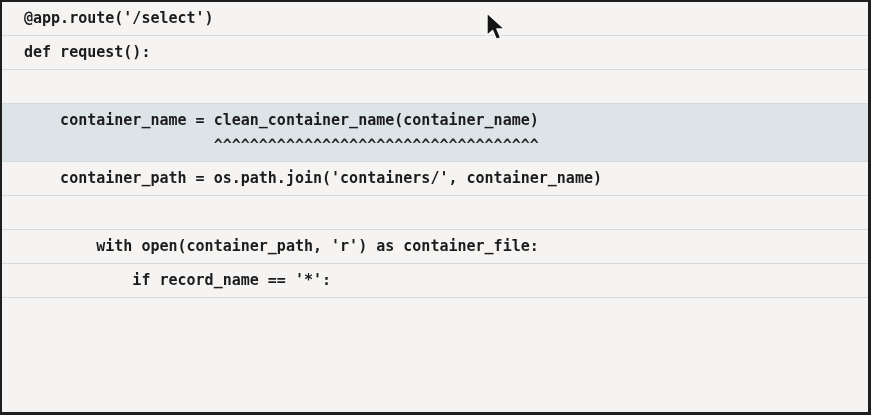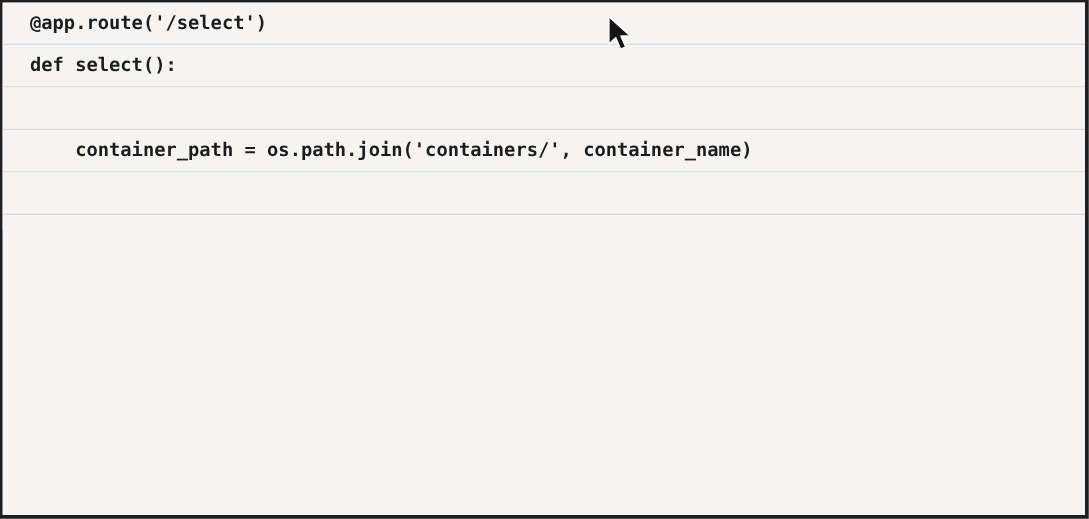--- a/index.html
+++ b/index.html
@@ -62,40 +62,50 @@
 <body>
 
 <div class="frame">
   <div class="code-view">
 
     <div class="row">
       <pre class="code-text">@app.route('/select')</pre>
     </div>
 
     <div class="row">
-      <pre class="code-text">def select():</pre>
+      <pre class="code-text">def request():</pre>
     </div>
 
 
 
     <div class="row">
       <pre class="code-text"></pre>
     </div>
 
+    <div class="row highlight">
+      <pre class="code-text">    container_name = clean_container_name(container_name)</pre>
+      <pre class="code-annotation">                     ^^^^^^^^^^^^^^^^^^^^^^^^^^^^^^^^^^^^</pre>
+    </div>
 
     <div class="row">
       <pre class="code-text">    container_path = os.path.join('containers/', container_name)</pre>
     </div>
 
     <div class="row">
       <pre class="code-text"></pre>
     </div>
 
 
+    <div class="row">
+      <pre class="code-text">        with open(container_path, 'r') as container_file:</pre>
+    </div>
 
+    <div class="row">
+      <pre class="code-text">            if record_name == '*':</pre>
+    </div>
 
     <div class="row sliver">
       <pre class="code-text"></pre>
     </div>
 
   </div>
 
   <div class="mouse-cursor">
     <svg width="22" height="30" viewBox="0 0 22 30">
       <path d="M2 1 L2 23.5 L7.6 18.4 L11.4 27.4 L15.7 25.6 L11.9 16.9 L19.6 16.9 Z" fill="#141414" stroke="#f8f8f8" stroke-width="1.4" stroke-linejoin="round"></path>

